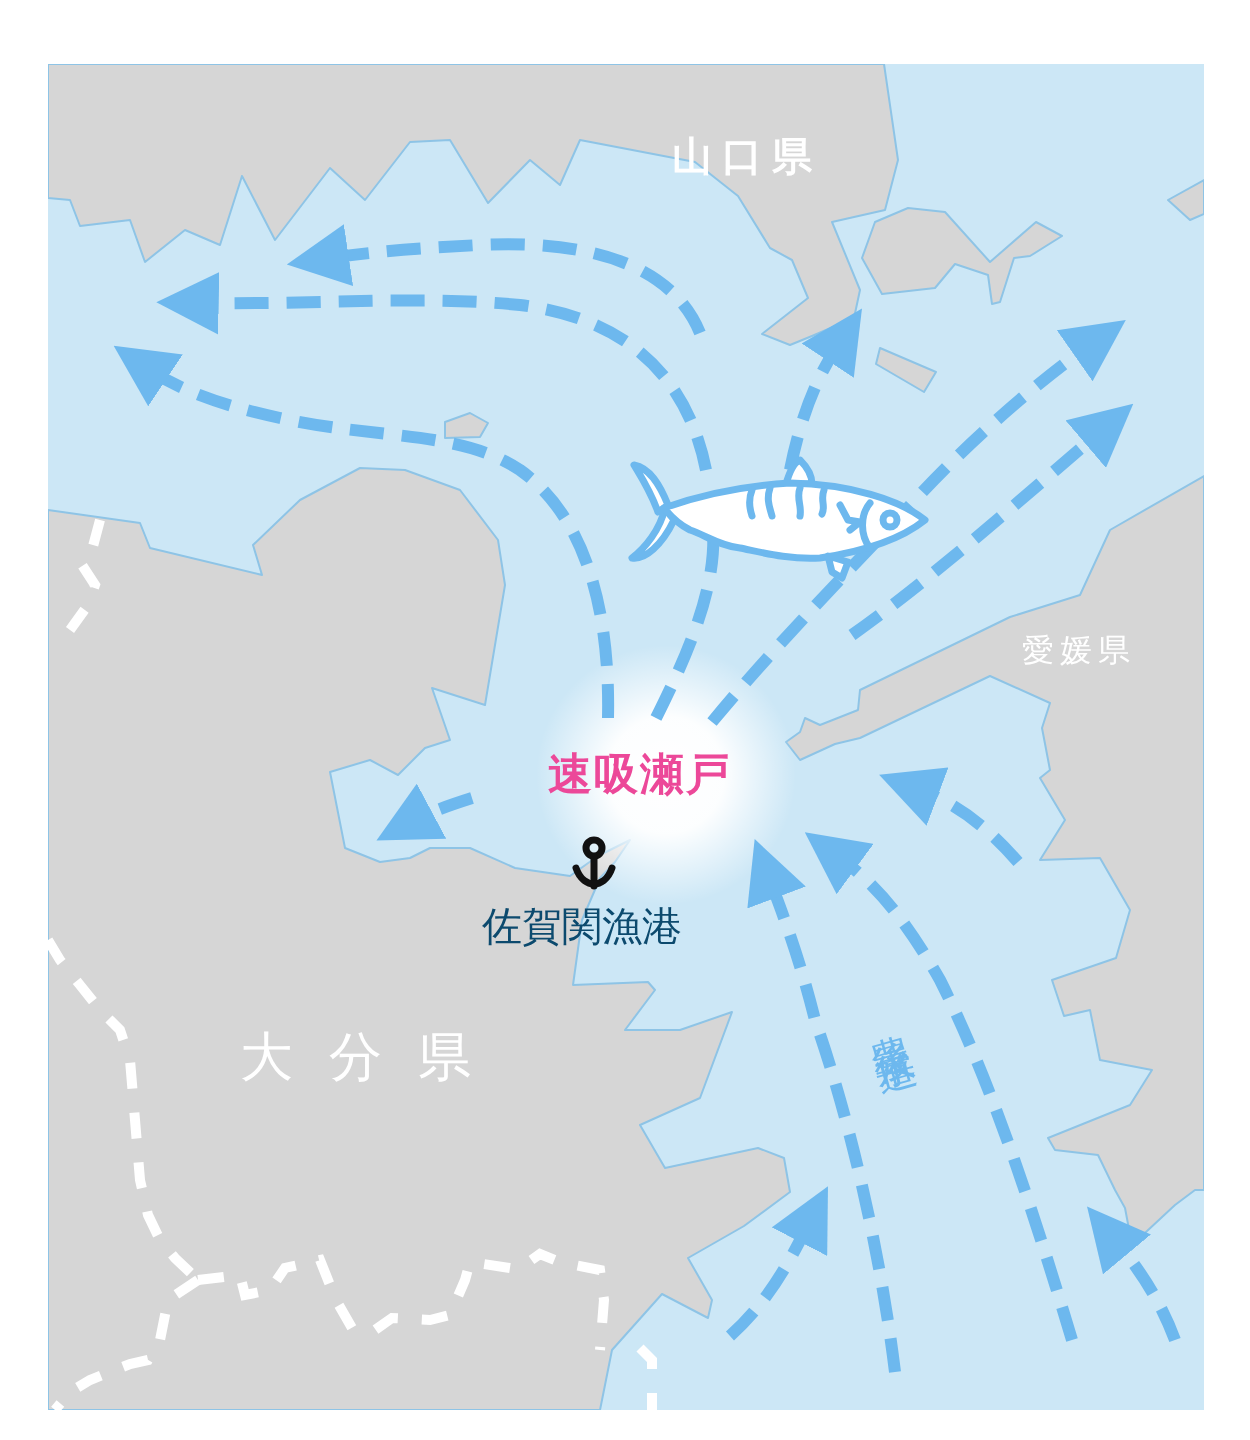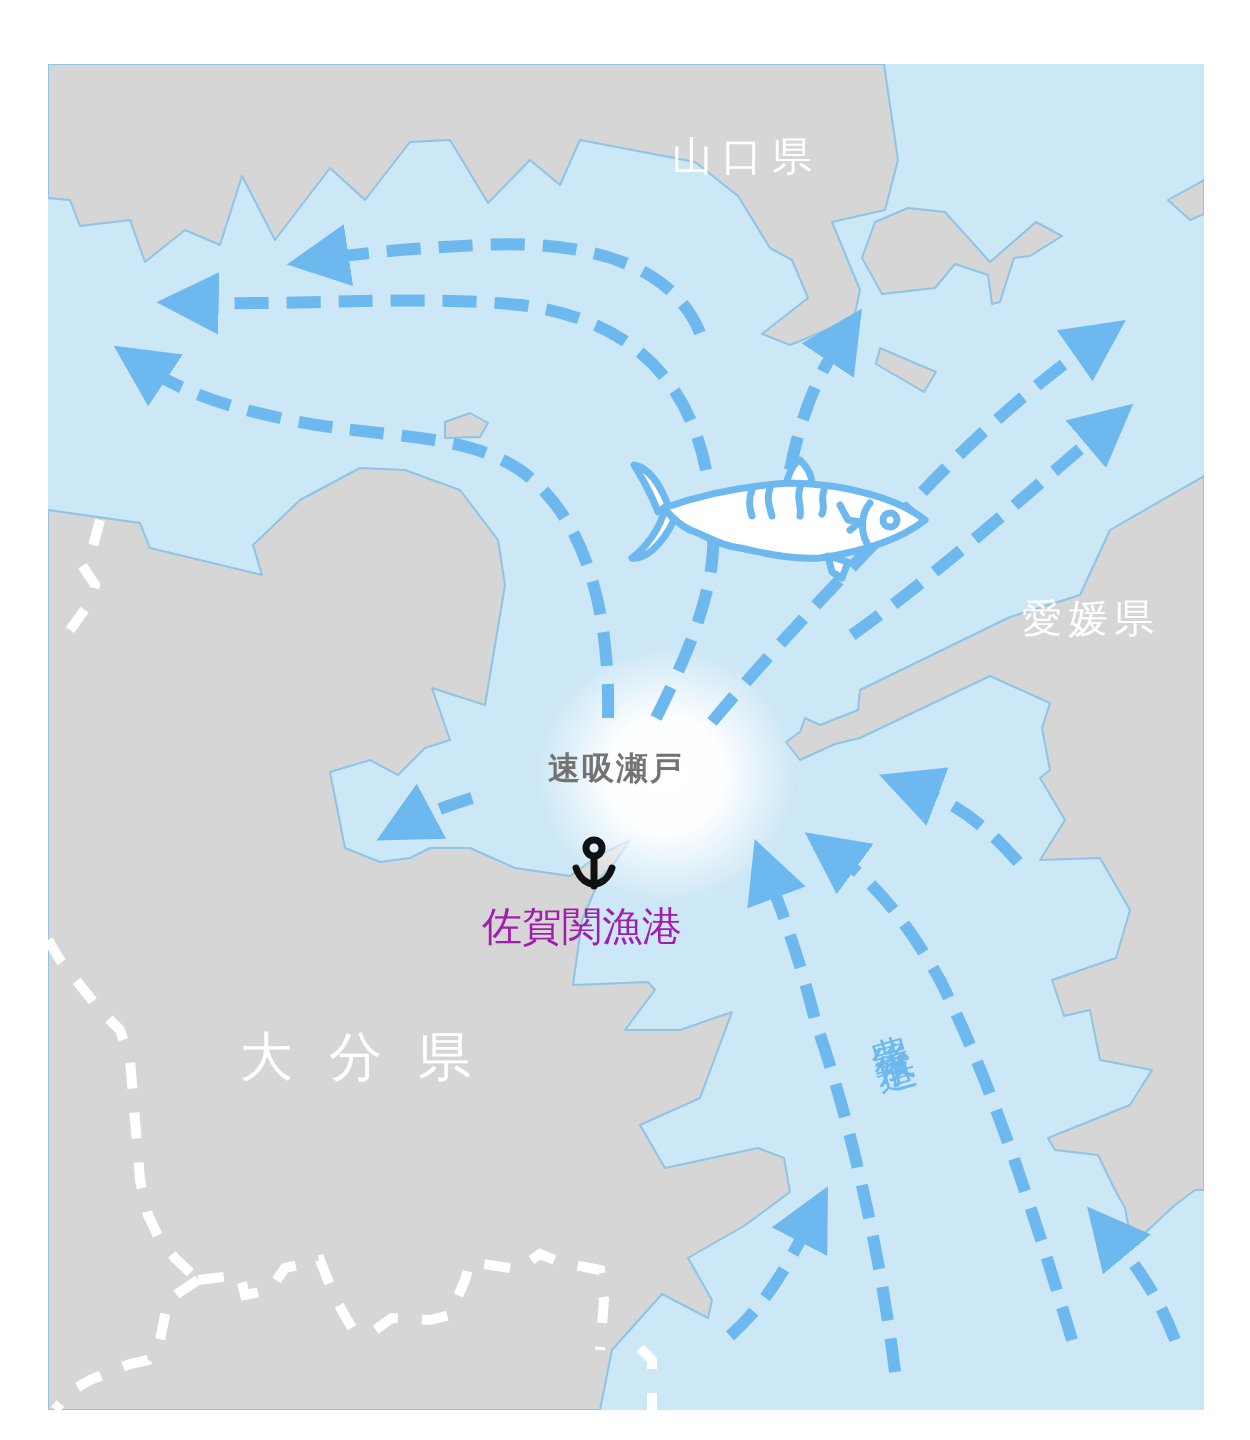--- a/index.html
+++ b/index.html
@@ -1,25 +1,25 @@
 <!DOCTYPE html>
 <html><head>
 <meta charset="utf-8">
 <style>
   html, body { margin:0; padding:0; background:#ffffff; }
   body { width:1250px; height:1440px; position:relative; overflow:hidden;
          font-family:"DejaVu Sans", "Liberation Sans", sans-serif; }
   #map { position:absolute; left:0; top:0; width:1250px; height:1440px; }
   .label { position:absolute; white-space:nowrap; line-height:1; }
   .pref { color:#ffffff; font-weight:normal; }
-  .pref-yamaguchi { left:672px; top:136px; font-size:40px; letter-spacing:10px; }
-  .pref-ehime { left:1022px; top:598px; font-size:40px; letter-spacing:6px; }
+  .pref-yamaguchi { left:672px; top:136px; font-size:40px; letter-spacing:10px;font-weight:bold; }
+  .pref-ehime { left:1022px; top:634px; font-size:32px; letter-spacing:6px; }
   .pref-oita { left:240px; top:1030px; font-size:53px; letter-spacing:36px; }
-  .strait { left:548px; top:752px; font-size:32px; color:#737373; font-weight:bold; letter-spacing:2px; }
-  .port { left:482px; top:906px; font-size:40px; color:#a21caf; letter-spacing:0px; }
+  .strait { left:548px; top:752px; font-size:44px; color:#ec4899; font-weight:bold; letter-spacing:2px; }
+  .port { left:482px; top:906px; font-size:40px; color:#0c4a6e; letter-spacing:0px; }
   .channel { left:858px; top:1012px; font-size:40px; color:#6DB8EE; writing-mode:vertical-rl;
              transform:rotate(-16deg); transform-origin:top left; letter-spacing:6px; line-height:1; }
 </style>
 </head>
 <body>
 
 <svg id="map" viewBox="0 0 1250 1440" xmlns="http://www.w3.org/2000/svg">
   <defs>
     <radialGradient id="glow" cx="0.5" cy="0.5" r="0.5">
       <stop offset="0" stop-color="#ffffff" stop-opacity="1"></stop>

